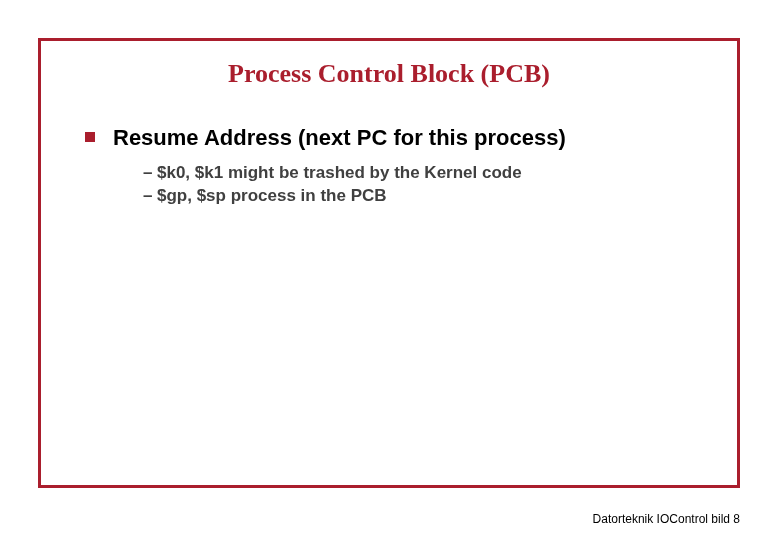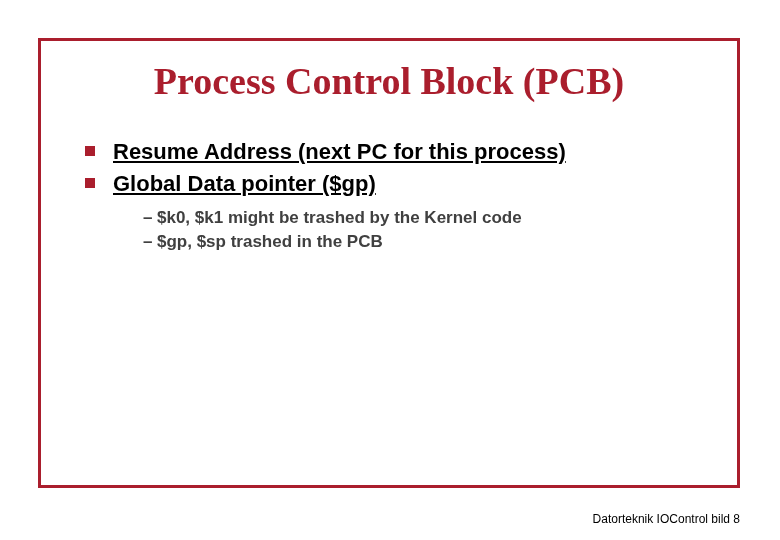--- a/index.html
+++ b/index.html
@@ -16,28 +16,27 @@
     left: 38px;
     width: 702px;
     height: 450px;
     border: 3px solid #aa1e2d;
     padding: 18px 24px 10px 24px;
   }
   .title {
     color: #aa1e2d;
     font-family: "Times New Roman", Times, serif;
     font-weight: bold;
-    font-size: 38px;
+    font-size: 26px;
     text-align: center;
     margin-bottom: 34px;
   }
   ul.main {
     list-style: none;
     padding-left: 48px;
-    text-decoration: underline;
   }
   ul.main > li {
     position: relative;
     font-size: 22px;
     font-weight: bold;
     color: #000;
     line-height: 1.35;
     margin-bottom: 2px;
   }
   ul.main > li::before {
@@ -73,22 +72,21 @@
   }
 </style>
 </head>
 <body>
 
 <div class="slide-frame">
   <h1 class="title">Process Control Block (PCB)</h1>
 
   <ul class="main">
     <li><span>Resume Address (next PC for this process)</span></li>
-    <li><span>Global Data pointer ($gp)</span></li>
   </ul>
 
   <ul class="sub">
     <li><span class="dash">–</span><span>$k0, $k1 might be trashed by the Kernel code</span></li>
-    <li><span class="dash">–</span><span>$gp, $sp trashed in the PCB</span></li>
+    <li><span class="dash">–</span><span>$gp, $sp process in the PCB</span></li>
   </ul>
 </div>
 
 <div class="footer">Datorteknik IOControl bild 8</div>
 
 </body></html>

